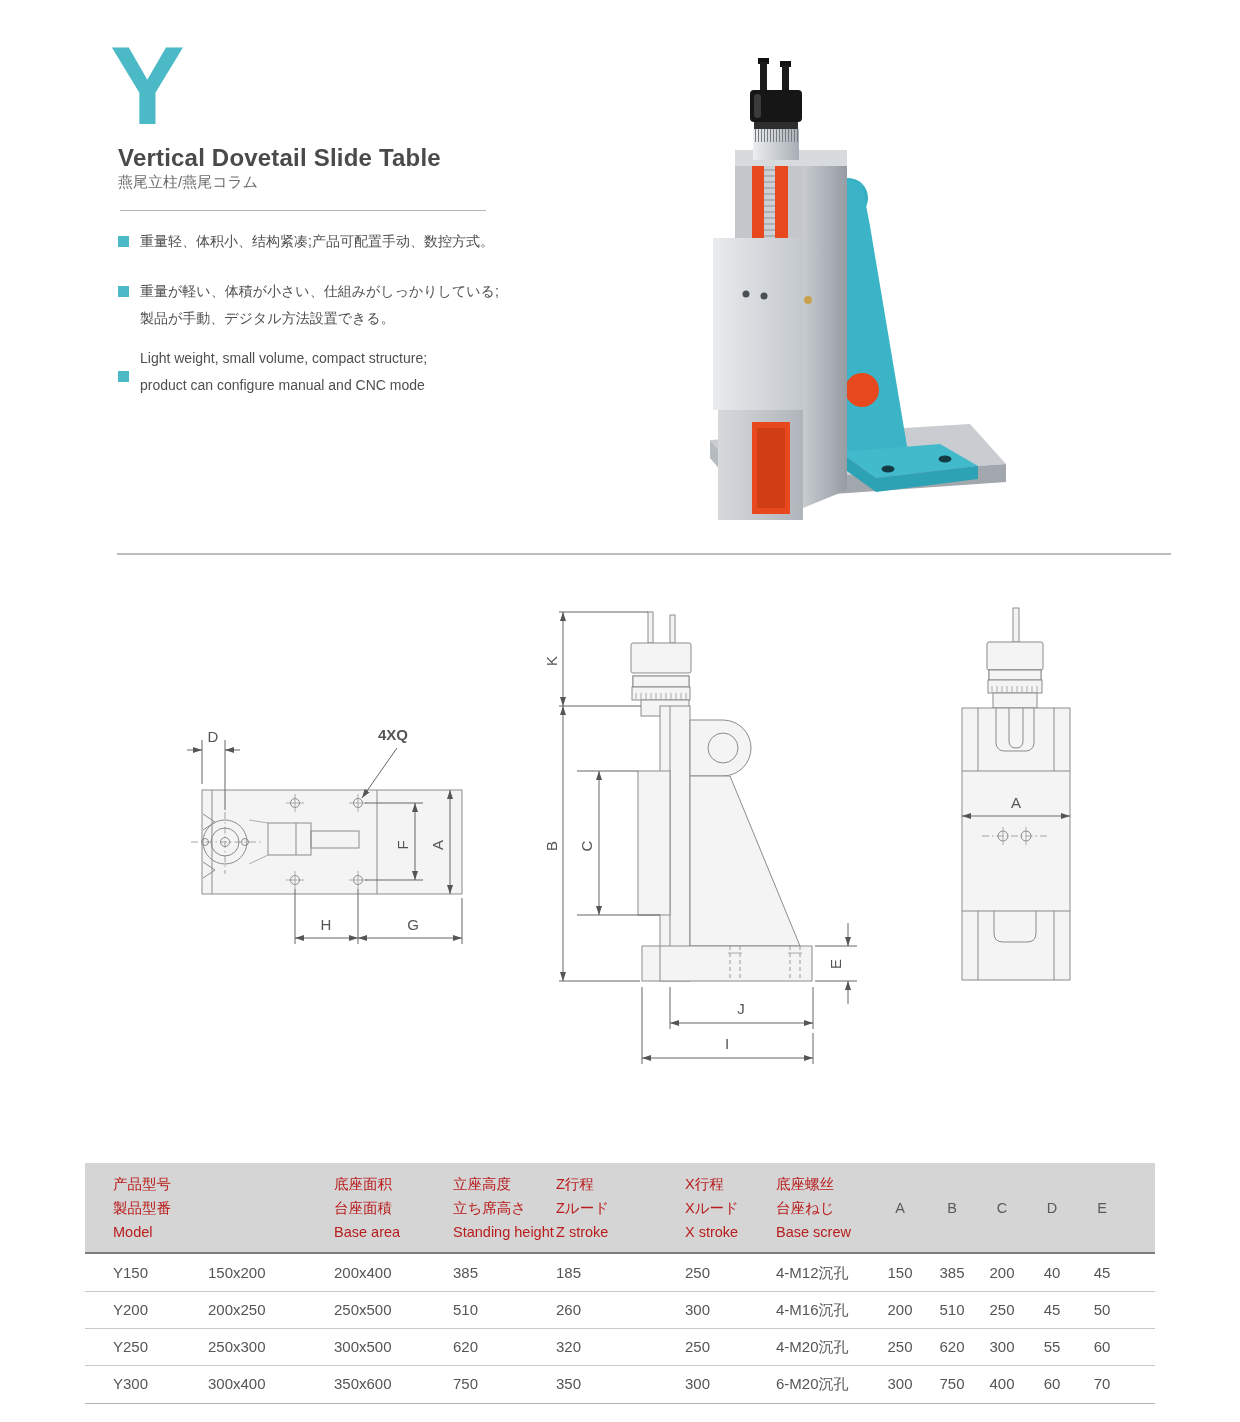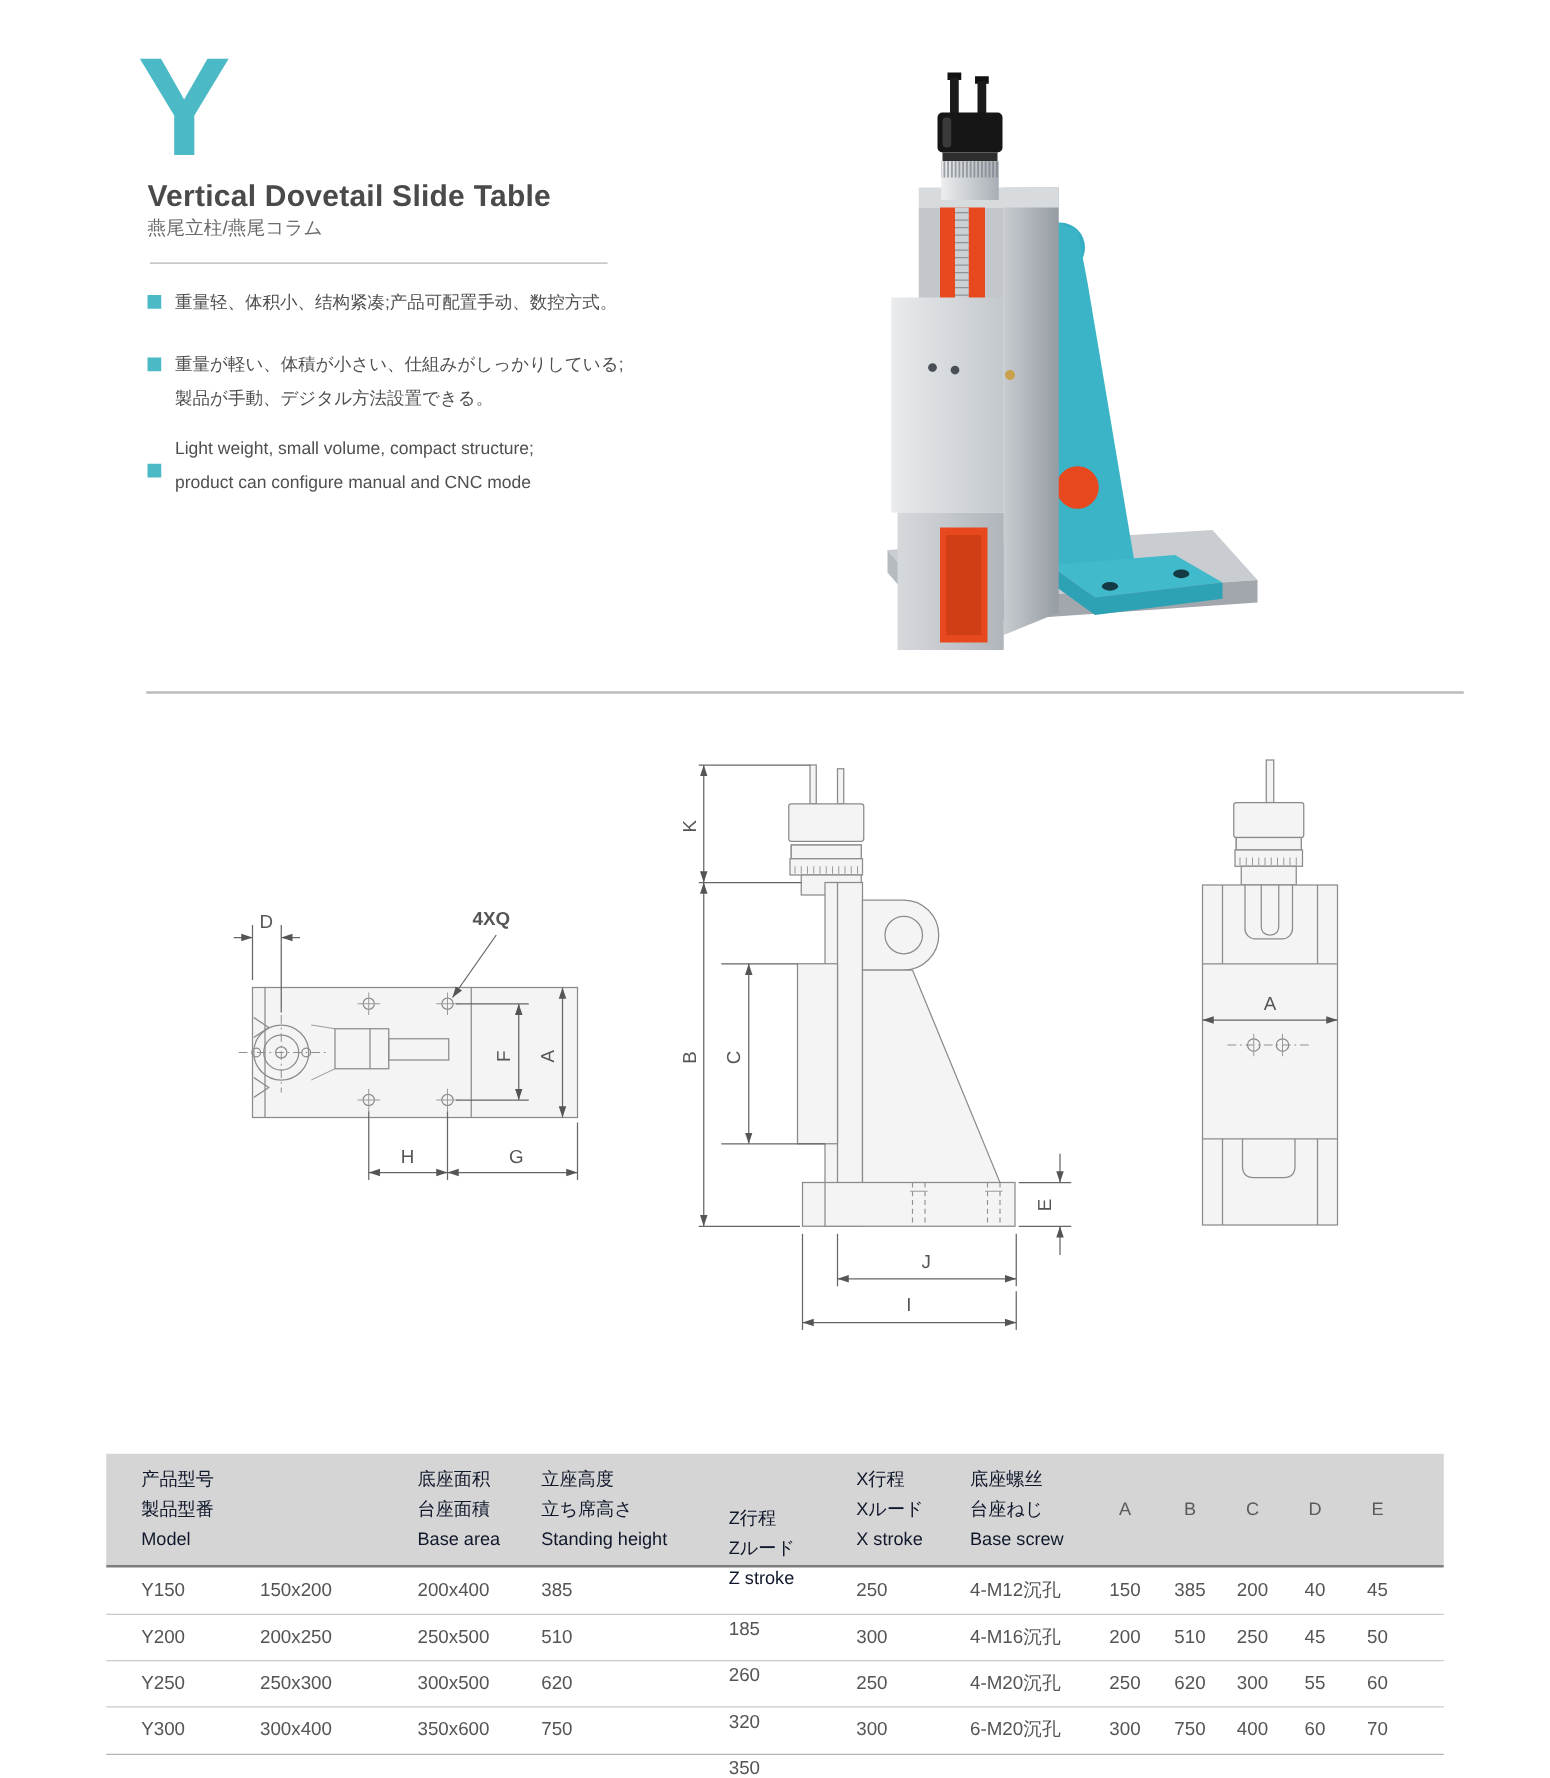--- a/index.html
+++ b/index.html
@@ -26,29 +26,29 @@
   .dim{stroke:#666;stroke-width:1;fill:none;}
   .thin{stroke:#9a9a9a;stroke-width:.8;fill:none;}
   .cl{stroke:#8f8f8f;stroke-width:.8;fill:none;stroke-dasharray:7 3 1.5 3;}
   .dash{stroke:#8f8f8f;stroke-width:.9;fill:none;stroke-dasharray:4 3;}
 
   
   .spec-table{left:85px;top:1163px;width:1070px;height:242px;font-size:15px;}
   .thead{position:absolute;left:0;top:0;width:1070px;height:89px;background:#d5d5d5;}
   .hrule{position:absolute;left:0;top:89px;width:1070px;height:2px;background:#7d7d7d;}
   .hcol{position:absolute;top:9px;}
-  .hl{line-height:24px;font-size:14.5px;white-space:nowrap;color:#0f172a;}
+  .hl{line-height:24px;font-size:14.5px;white-space:nowrap;color:#b91c1c;}
   .hletter{position:absolute;top:33px;line-height:24px;font-size:14.5px;color:#5a5a5a;transform:translateX(-50%);}
   .trow{position:absolute;left:0;width:1070px;height:37px;line-height:37px;}
   .r0{top:91px;} .r1{top:128px;} .r2{top:165px;} .r3{top:202px;}
   .rsep{position:absolute;left:0;width:1070px;height:1px;background:#c9c9c9;}
   .s1{top:128px;} .s2{top:165px;} .s3{top:202px;}
   .tbot{position:absolute;left:0;top:240px;width:1070px;height:1px;background:#b3b3b3;}
   .cell{position:absolute;white-space:nowrap;color:#555;}
-  .c0{left:28px;} .c1{left:123px;} .c2{left:249px;} .c3{left:348px;} .c4{left:498px;margin-top:31px;} .c5{left:600px;} .c6{left:691px;}
+  .c0{left:28px;} .c1{left:123px;} .c2{left:249px;} .c3{left:368px;} .c4{left:471px;} .c5{left:600px;} .c6{left:691px;}
   .d0{left:815px;} .d1{left:867px;} .d2{left:917px;} .d3{left:967px;} .d4{left:1017px;}
   .cc{transform:translateX(-50%);}
 </style>
 </head>
 <body>
 
 <div class="page">
 
   <div class="abs series-letter">Y</div>
   <div class="abs product-title">Vertical Dovetail Slide Table</div>

